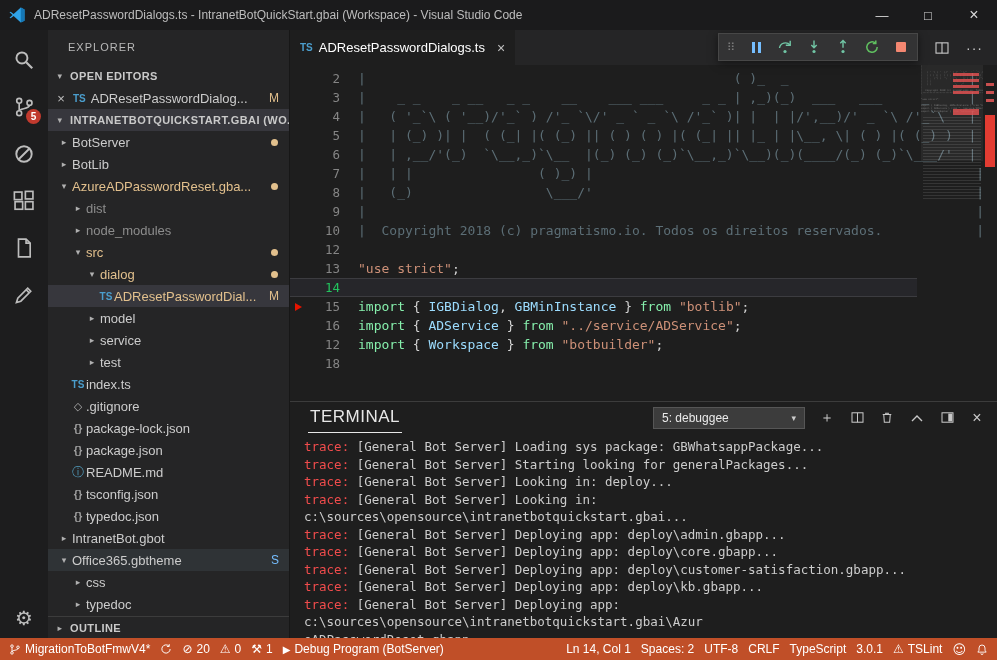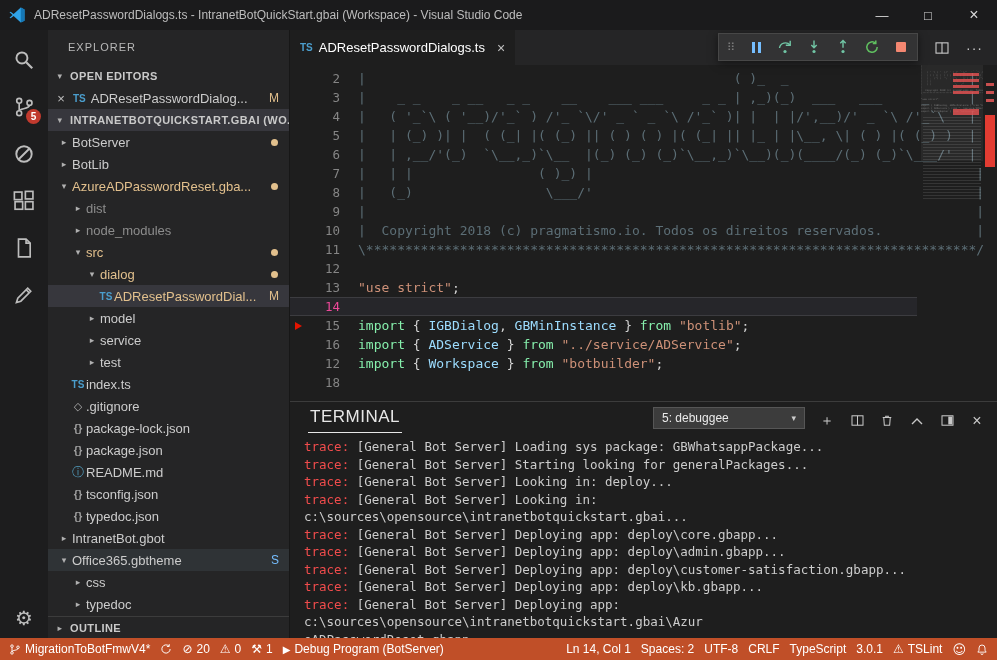--- a/index.html
+++ b/index.html
@@ -85,21 +85,21 @@
 
   .editor { flex:1; position:relative; overflow:hidden; }
   .code { position:absolute; top:4px; left:0; right:80px;
           font:13px/19px "DejaVu Sans Mono", monospace; }
   .cl { display:flex; height:19px; align-items:center; }
   .cl.cur { background:#26262a; box-shadow:inset 0 1px 0 #3c3c40, inset 0 -1px 0 #3c3c40; }
   .bp-slot { width:16px; flex:none; display:flex; align-items:center; justify-content:center; }
   .bp { width:0; height:0; border-left:7px solid #e51400; border-top:4px solid transparent;
         border-bottom:4px solid transparent; }
   .ln { width:34px; flex:none; text-align:right; color:#858585; font-size:12.5px; }
-  .cur .ln { color:#ec4899; }
+  .cur .ln { color:#22c55e; }
   .lc { margin-left:18px; white-space:pre; }
   .tok-c { color:#5c6e76; }
   .tok-s { color:#ce9178; }
   .tok-k { color:#86efac; }
   .tok-v { color:#9cdcfe; }
   .tok-p { color:#d4d4d4; }
 
   .minimap { position:absolute; top:0; right:14px; width:62px; bottom:0; overflow:hidden; }
   #minimap-text { font:2.4px/3px "DejaVu Sans Mono", monospace; color:#8a8a8a; white-space:pre;
                   opacity:.8; }
@@ -112,21 +112,21 @@
   .ruler-mark { position:absolute; left:3px; width:8px; background:#c94f4f; }
   .ruler-bar { position:absolute; left:2px; width:10px; background:#e23c32; }
 
   
   .panel { height:237px; flex:none; border-top:1px solid #3c3c3c; display:flex;
            flex-direction:column; background:#1e1e1e; }
   .panel-header { height:31px; flex:none; display:flex; align-items:center;
                   padding:0 12px 0 18px; gap:8px; }
   .panel-tab { height:100%; display:flex; align-items:center; font-size:17px; color:#e7e7e7;
                letter-spacing:.5px; border-bottom:1px solid #e7e7e7; padding:0 2px; }
-  .panel-right { margin-left:auto; display:flex; align-items:flex-end; gap:14px; }
+  .panel-right { margin-left:auto; display:flex; align-items:center; gap:14px; }
   .term-select { min-width:152px; height:22px; background:#3c3c3c; border:1px solid #565656;
                  color:#eaeaea; font-size:12px; display:flex; align-items:center; padding:0 8px; }
   .term-select .caret { margin-left:auto; font-size:9px; color:#cccccc;
                         font-family:"DejaVu Sans",sans-serif; }
   .ph-icon { color:#c8c8c8; display:flex; align-items:center; justify-content:center;
              width:16px; height:16px; font-size:15px; }
   .terminal { flex:1; overflow:hidden; padding:5px 10px 0 14px;
               font:12.5px/17.5px "DejaVu Sans Mono", monospace; color:#cccccc; }
   .tl { white-space:pre-wrap; }
   .tl .pre { color:#f14c4c;text-align:right; }
@@ -431,25 +431,20 @@
               <span class="ln">9</span>
               <span class="lc"><span class="tok-c">|                                                                              |</span></span>
             </div>
             <div class="cl">
               <span class="bp-slot"></span>
               <span class="ln">10</span>
               <span class="lc"><span class="tok-c">|  Copyright 2018 (c) pragmatismo.io. Todos os direitos reservados.            |</span></span>
             </div>
             <div class="cl">
               <span class="bp-slot"></span>
-              <span class="ln">11</span>
-              <span class="lc"><span class="tok-c">\******************************************************************************/</span></span>
-            </div>
-            <div class="cl">
-              <span class="bp-slot"></span>
               <span class="ln">12</span>
               <span class="lc"></span>
             </div>
             <div class="cl">
               <span class="bp-slot"></span>
               <span class="ln">13</span>
               <span class="lc"><span class="tok-s">"use strict"</span><span class="tok-p">;</span></span>
             </div>
             <div class="cl cur">
               <span class="bp-slot"></span>
@@ -547,22 +542,22 @@
                 </svg>
             </span>
             <span class="ph-icon" style="font-size:16px;">×</span>
           </div>
         </div>
         <div class="terminal" id="terminal-lines">
             <div class="tl"><span class="pre">trace:</span> [General Bot Server] Loading sys package: GBWhatsappPackage...</div>
             <div class="tl"><span class="pre">trace:</span> [General Bot Server] Starting looking for generalPackages...</div>
             <div class="tl"><span class="pre">trace:</span> [General Bot Server] Looking in: deploy...</div>
             <div class="tl"><span class="pre">trace:</span> [General Bot Server] Looking in: c:\sources\opensource\intranetbotquickstart.gbai...</div>
+            <div class="tl"><span class="pre">trace:</span> [General Bot Server] Deploying app: deploy\admin.gbapp...</div>
             <div class="tl"><span class="pre">trace:</span> [General Bot Server] Deploying app: deploy\core.gbapp...</div>
-            <div class="tl"><span class="pre">trace:</span> [General Bot Server] Deploying app: deploy\admin.gbapp...</div>
             <div class="tl"><span class="pre">trace:</span> [General Bot Server] Deploying app: deploy\customer-satisfaction.gbapp...</div>
             <div class="tl"><span class="pre">trace:</span> [General Bot Server] Deploying app: deploy\kb.gbapp...</div>
             <div class="tl"><span class="pre">trace:</span> [General Bot Server] Deploying app: c:\sources\opensource\intranetbotquickstart.gbai\Azur</div>
             <div class="tl">eADPasswordReset.gbapp...</div>
           </div>
       </div>
     </div>
   </div>
 
   <div class="statusbar">

